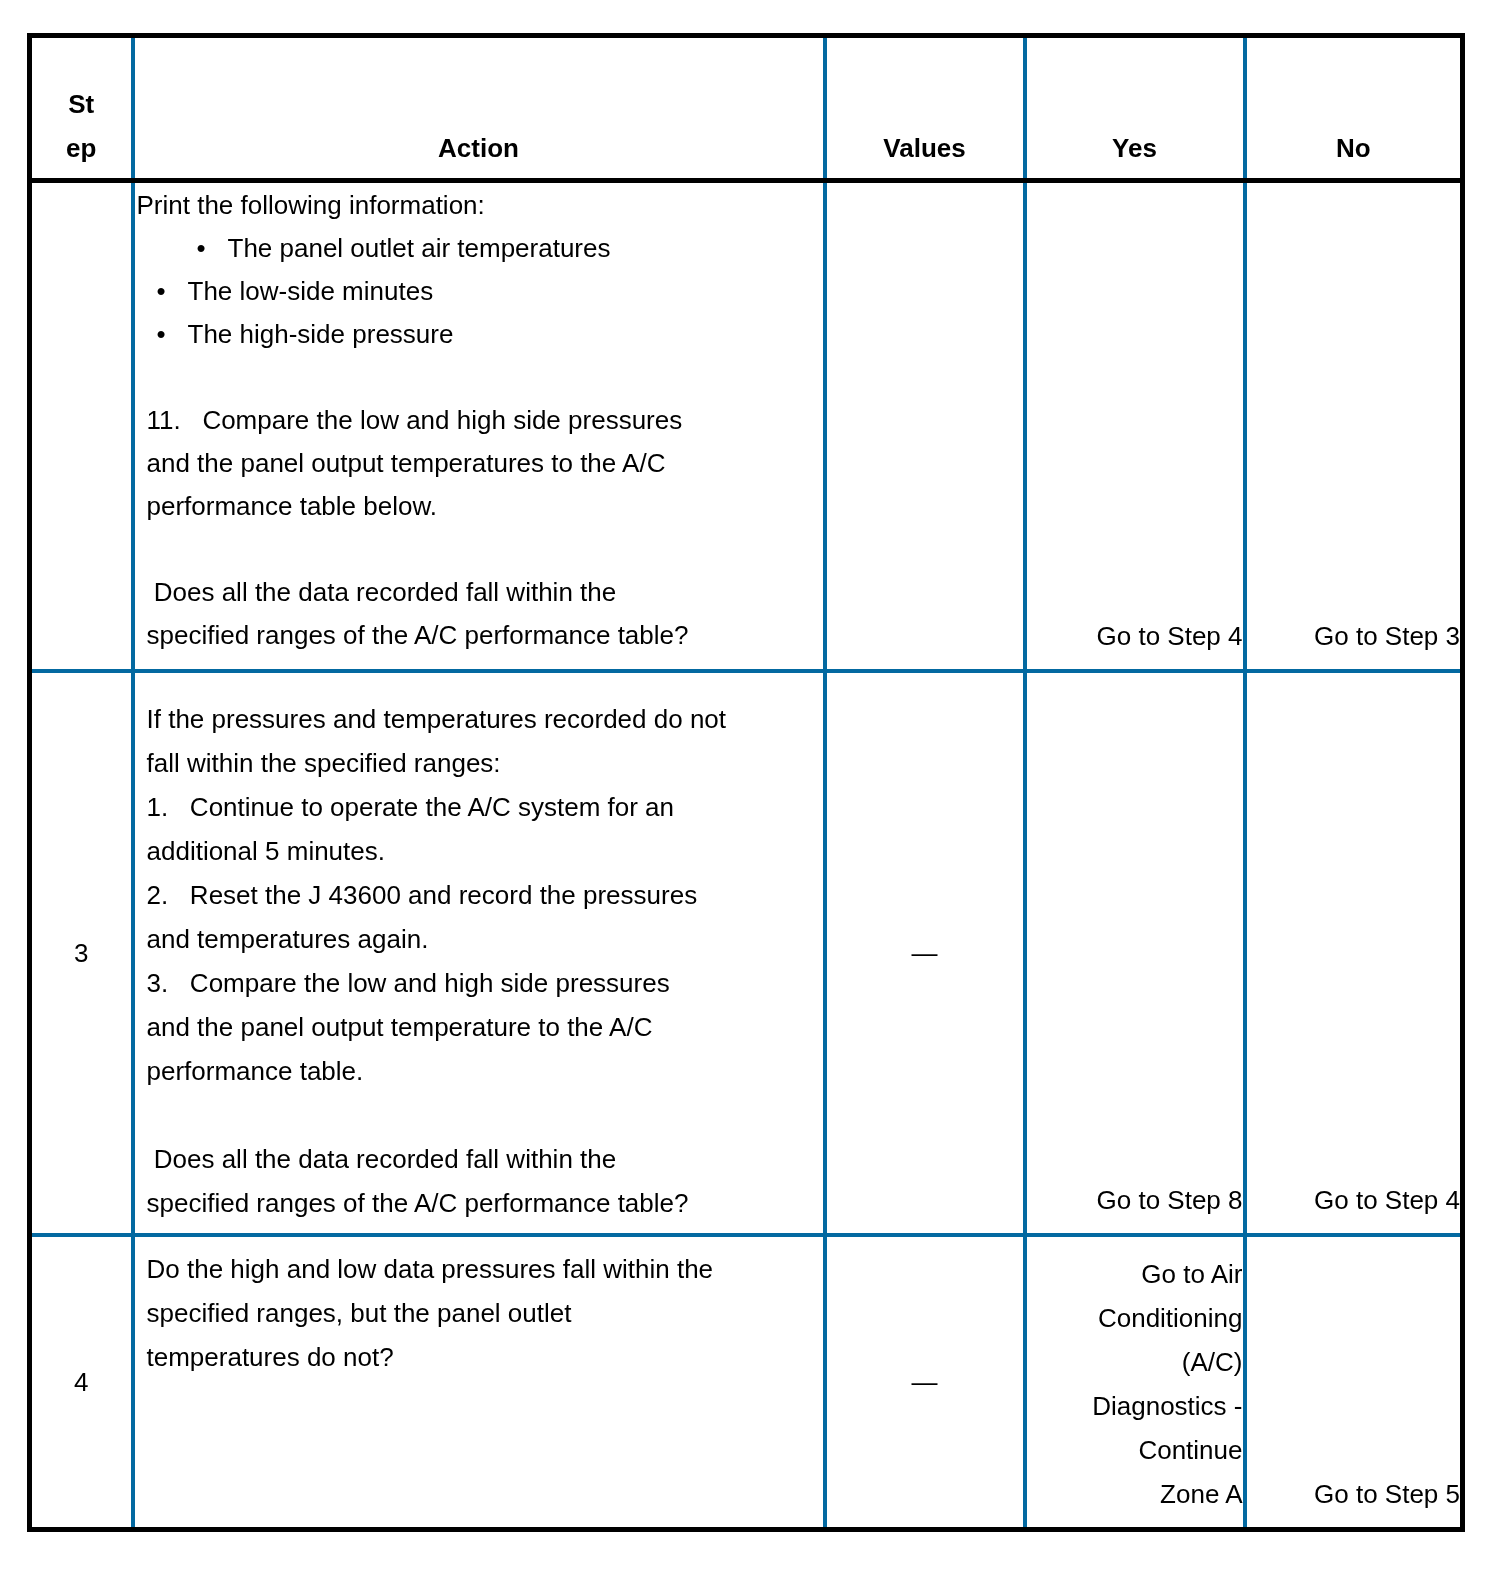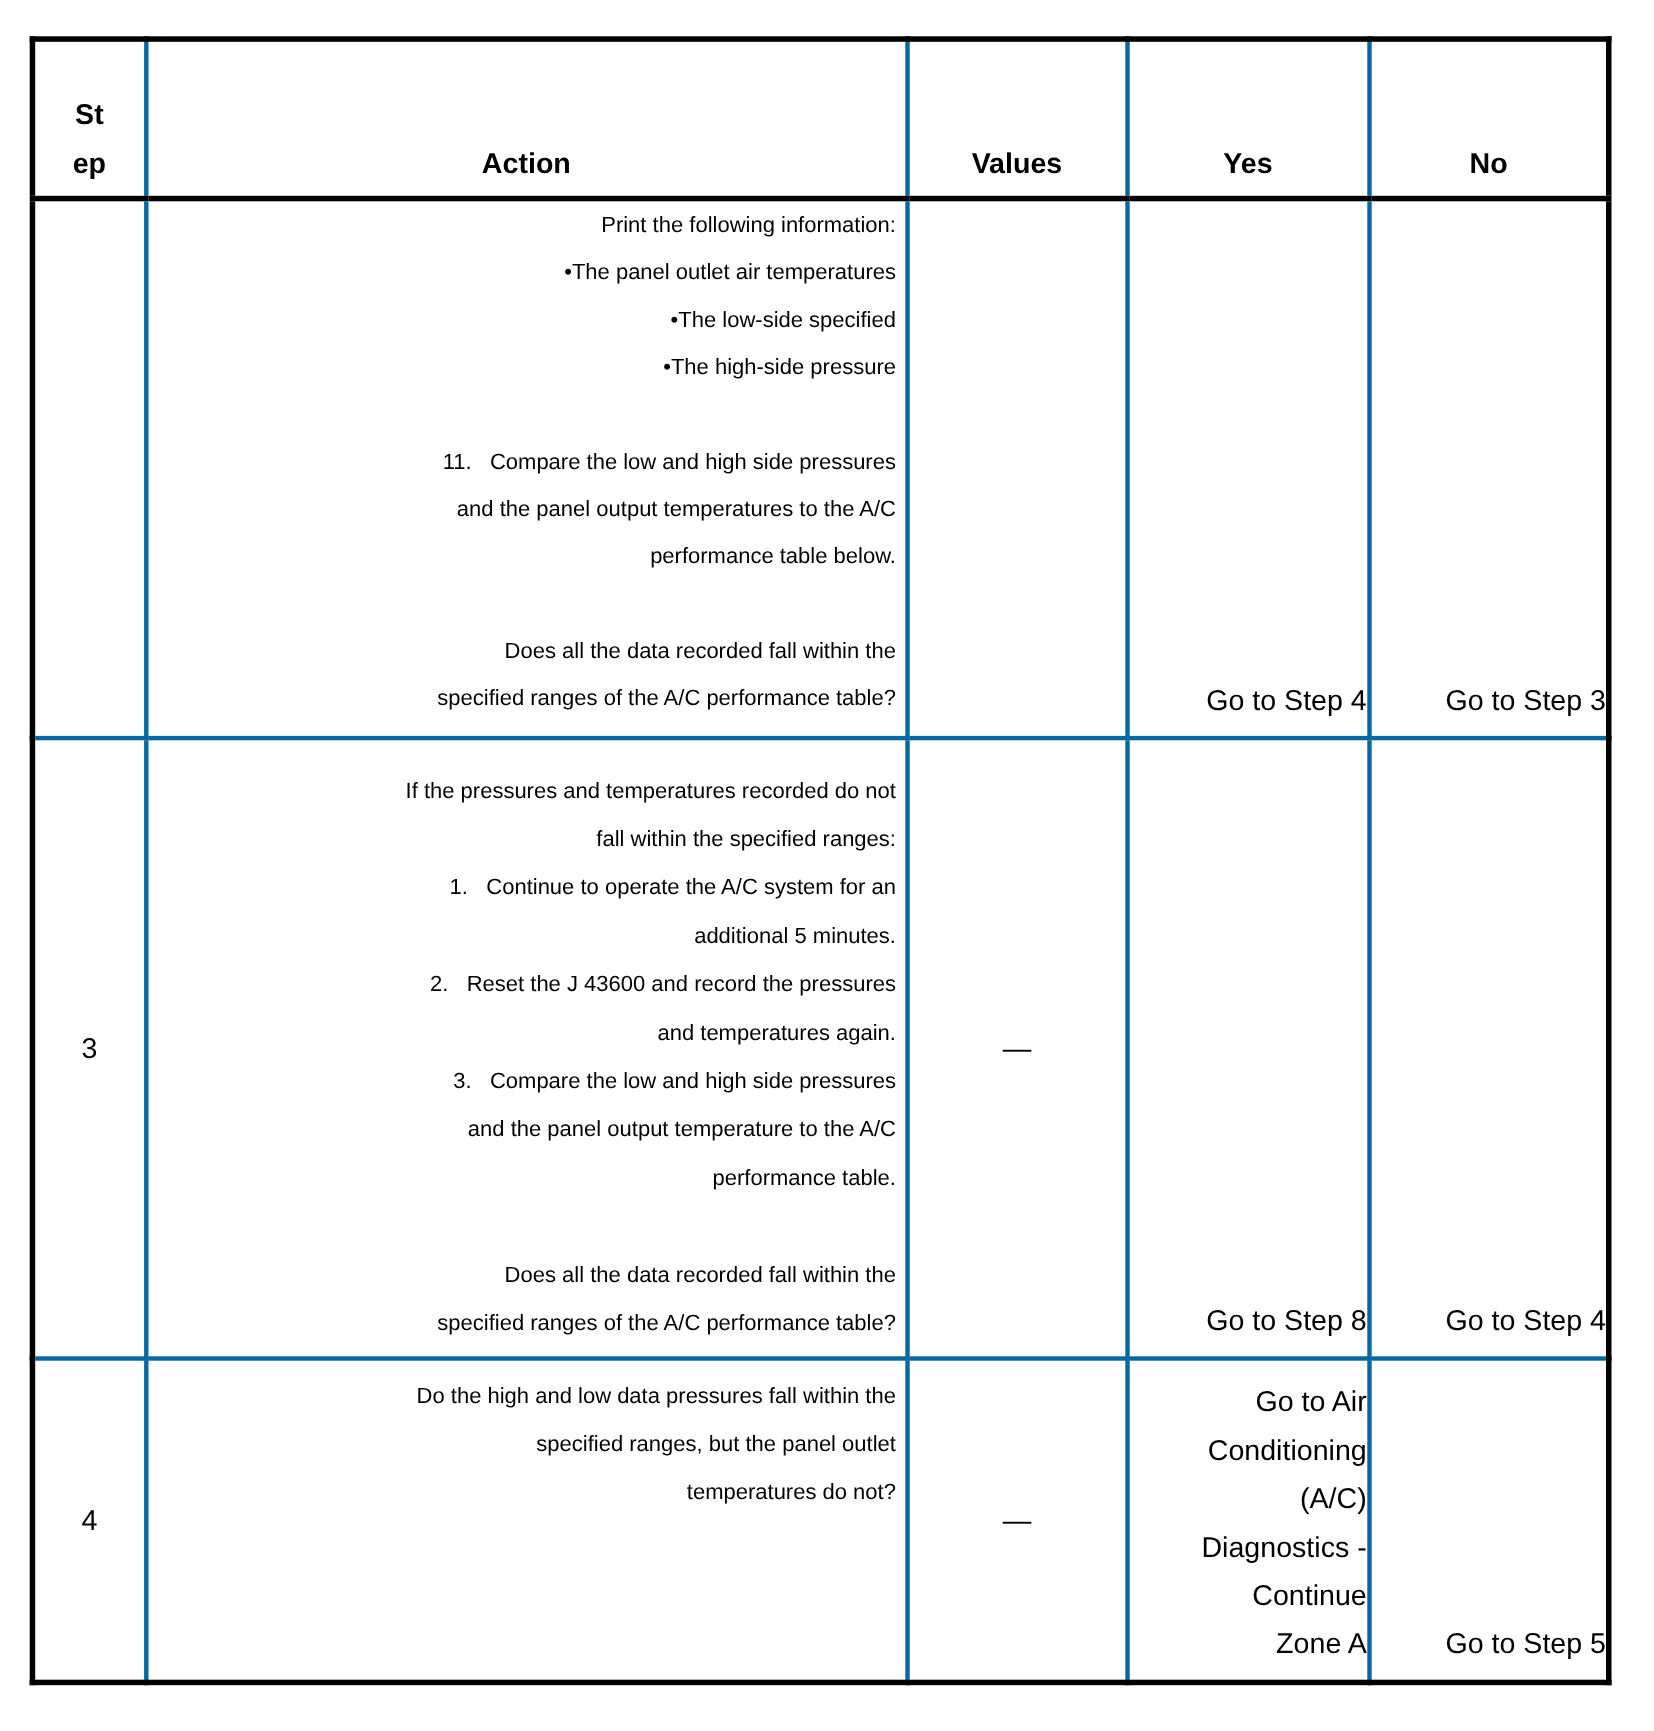--- a/index.html
+++ b/index.html
@@ -29,21 +29,21 @@
   tr.r3 { height:295px; }
 
   td.step {
     vertical-align:middle; text-align:center; font-size:26px; line-height:44px;
   }
   td.action { vertical-align:top; padding-right:8px; }
   tr.r1 td.action { padding-top:1px; }
   tr.r2 td.action { padding-top:24px; }
   tr.r3 td.action { padding-top:10px; }
 
-  .ln { font-size:20px; line-height:44px; min-height:44px; white-space:pre;text-align:right; }
+  .ln { font-size:26px; line-height:44px; min-height:44px; white-space:pre; }
   tr.r1 .ln { line-height:43px; min-height:43px; }
   .ind   { padding-left:12px; }
   .flush { padding-left:2px; }
   .b1 { padding-left:62px; }
   .b2 { padding-left:22px; }
   .dot { display:inline-block; width:31px; }
 
   td.values { vertical-align:middle; text-align:center; font-size:26px; line-height:44px; }
   td.yesno  { vertical-align:bottom; text-align:right; font-size:26px; line-height:44px; padding-bottom:11px; }
   .yln { line-height:44px; white-space:pre; }
@@ -72,21 +72,21 @@
         <th>No</th>
       </tr>
     </thead>
     <tbody>
 
       <tr class="r1">
         <td class="step"></td>
         <td class="action">
           <div class="ln flush">Print the following information:</div>
           <div class="ln b1"><span class="dot">•</span><span>The panel outlet air temperatures</span></div>
-          <div class="ln b2"><span class="dot">•</span><span>The low-side specified</span></div>
+          <div class="ln b2"><span class="dot">•</span><span>The low-side minutes</span></div>
           <div class="ln b2"><span class="dot">•</span><span>The high-side pressure</span></div>
           <div class="ln"></div>
           <div class="ln ind">11.   Compare the low and high side pressures</div>
           <div class="ln ind">and the panel output temperatures to the A/C</div>
           <div class="ln ind">performance table below.</div>
           <div class="ln"></div>
           <div class="ln ind"> Does all the data recorded fall within the</div>
           <div class="ln ind">specified ranges of the A/C performance table?</div>
         </td>
         <td class="values"></td>

